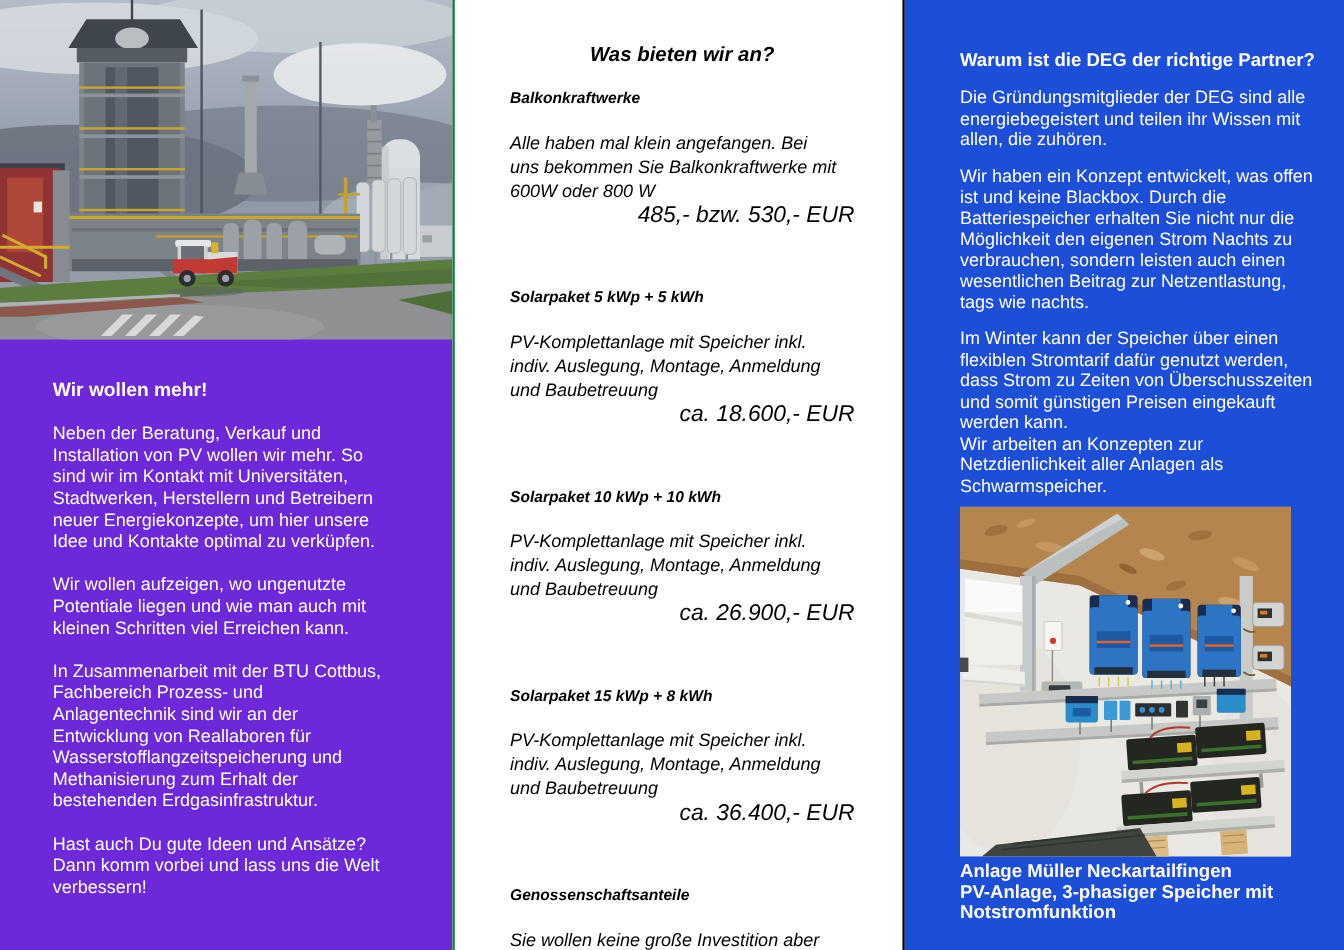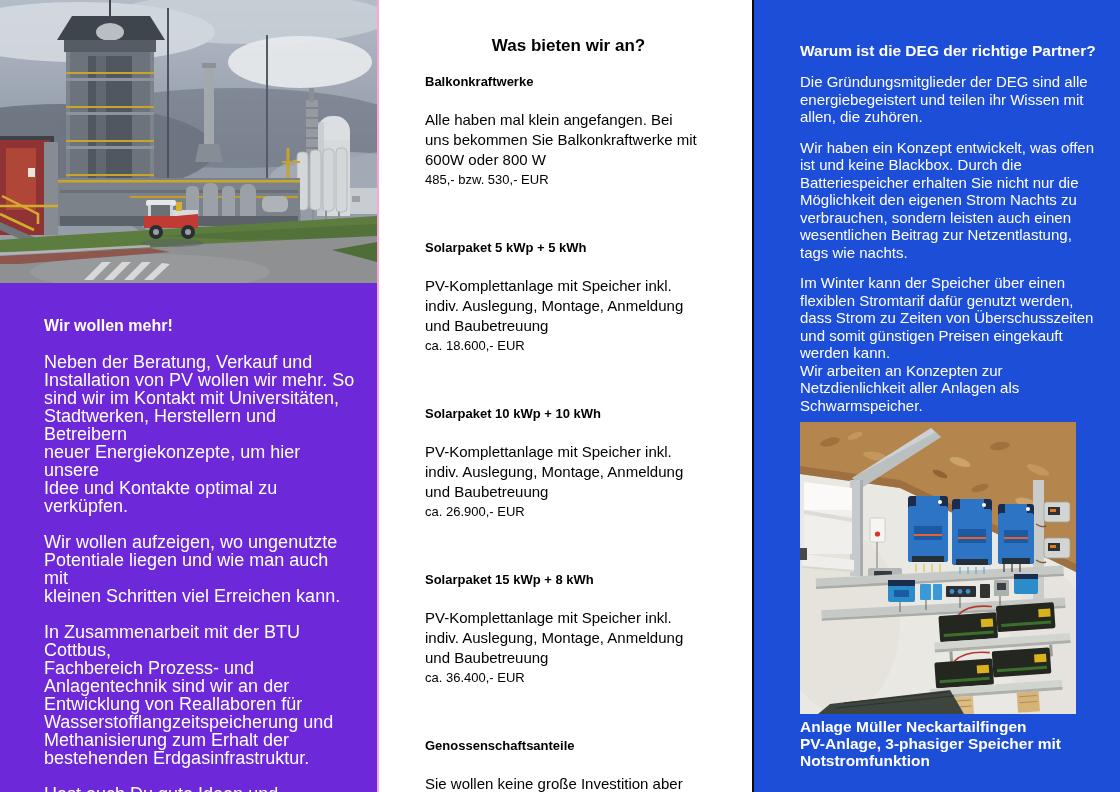--- a/index.html
+++ b/index.html
@@ -5,31 +5,31 @@
   html,body{margin:0;padding:0;background:#fff;}
   body{width:1120px;height:792px;overflow:hidden;font-family:"Liberation Sans",sans-serif;}
   .brochure{display:flex;width:1120px;height:792px;}
 
   
   .panel-left{width:377px;background:#6d28d9;color:#fff;flex:0 0 377px;}
   .photo-left{width:377px;height:283px;overflow:hidden;}
   .photo-left svg{display:block;}
   .left-text{padding:34px 20px 0 44px;}
   .left-h{font-size:16px;line-height:18px;font-weight:bold;margin:0;}
-  .para{margin:18px 0 0;font-size:18px;line-height:18px;white-space:pre-line;}
+  .para{margin:18px 0 0;font-size:15px;line-height:18px;white-space:pre-line;}
 
   
   .panel-mid{width:377px;flex:0 0 377px;background:#fff;color:#000;box-sizing:border-box;
-             border-left:2px solid #f9a8d4;border-right:2px solid #0c0c0c;}
+             border-left:2px solid #15803d;border-right:2px solid #0c0c0c;font-style:italic;}
   .mid-inner{padding:36px 40px 0 46px;}
   .mid-title{font-size:17px;line-height:20px;font-weight:bold;text-align:center;margin:0;}
   .sec-h{font-size:13px;line-height:20px;font-weight:bold;margin:48px 0 0;}
   .sec-h-first{margin-top:16px;}
   .sec-body{margin:18px 0 0;font-size:15px;line-height:20px;white-space:pre-line;}
-  .sec-price{margin:0;font-size:13px;line-height:20px;text-align:left;}
+  .sec-price{margin:0;font-size:19px;line-height:20px;text-align:right;}
 
   
   .panel-right{width:366px;flex:0 0 366px;background:#1d4ed8;color:#fff;box-sizing:border-box;
                padding:42px 18px 0 46px;}
   .r-head{font-size:15.5px;line-height:18px;font-weight:bold;margin:0;}
   .r-para{margin:13px 0 0;font-size:15px;line-height:17.5px;white-space:pre-line;}
   .photo-right{margin-top:8px;width:276px;height:292px;overflow:hidden;}
   .photo-right svg{display:block;}
   .r-caption{margin:4px 0 0;font-size:15.5px;line-height:17px;font-weight:bold;white-space:pre-line;}
 </style>

